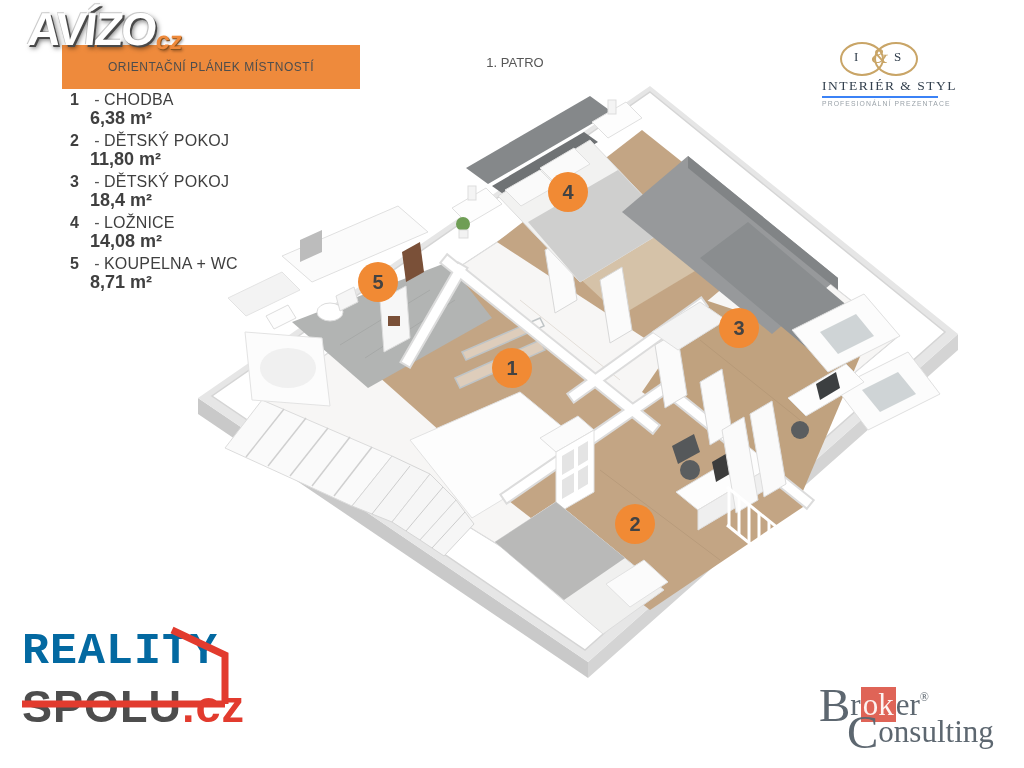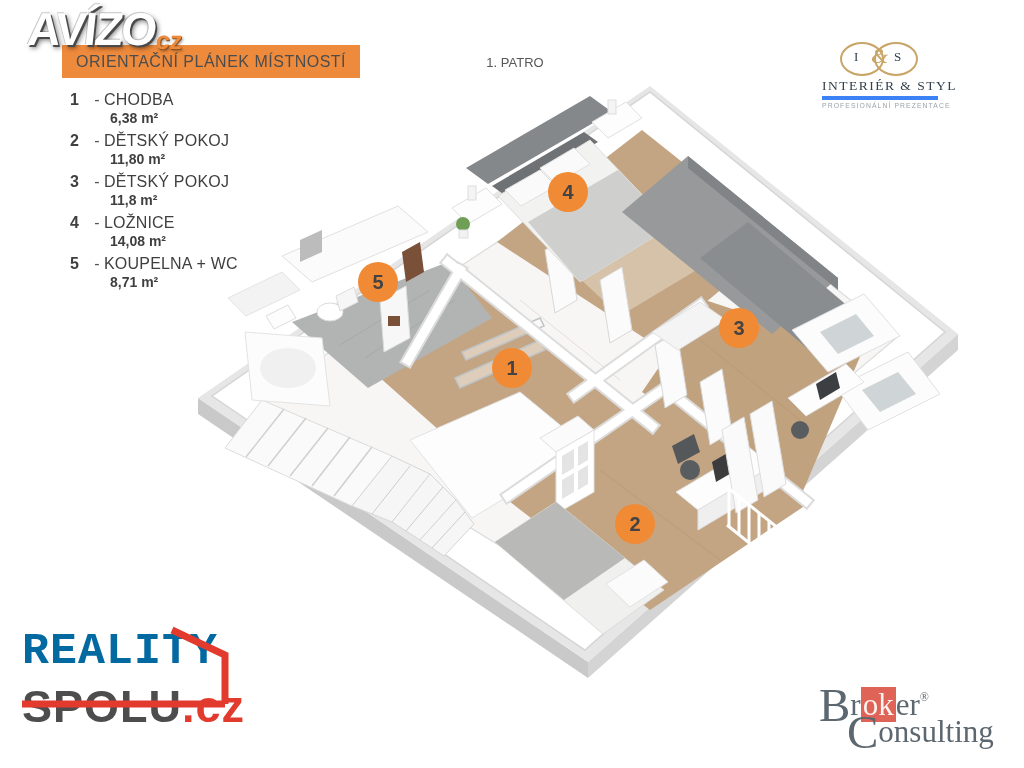--- a/index.html
+++ b/index.html
@@ -5,52 +5,52 @@
   html,body{margin:0;padding:0;background:#fff;}
   #stage{position:relative;width:1024px;height:768px;background:#ffffff;overflow:hidden;
          font-family:"Liberation Sans",sans-serif;}
 
   
   .avizo{position:absolute;left:28px;top:2px;z-index:5;transform:skewX(-6deg);
          font-weight:900;font-size:46px;letter-spacing:-2px;color:#ffffff;
          text-shadow:2px 2px 0 #4a4a4a,3px 3px 5px rgba(0,0,0,.55),-1px -1px 0 #cfcfcf;}
   .avizo .cz{font-size:25px;color:#ee8a3c;letter-spacing:0;margin-left:2px;
              text-shadow:1px 1px 0 #8a5420,2px 2px 3px rgba(0,0,0,.4);vertical-align:-4px;}
-  .banner{position:absolute;left:62px;top:45px;width:298px;height:33px;z-index:2;
-          background:#ee8a3c;color:#4d4d4d;font-size:16px;letter-spacing:.5px;
+  .banner{position:absolute;left:62px;top:45px;width:298px;height:44px;z-index:2;
+          background:#ee8a3c;color:#4d4d4d;font-size:12px;letter-spacing:.5px;
           display:flex;align-items:center;justify-content:center;font-weight:500;}
 
   
   .legend{position:absolute;left:70px;top:90px;z-index:3;color:#3f3f3f;}
   .legend .item{margin-bottom:4px;}
   .legend .row1{display:flex;font-size:16px;line-height:19px;}
   .legend .num{font-weight:bold;width:20px;}
   .legend .dash{width:14px;text-align:center;color:#555;}
   .legend .name{letter-spacing:.2px;}
-  .legend .row2{font-weight:bold;font-size:14px;line-height:18px;margin-left:40px;}
+  .legend .row2{font-weight:bold;font-size:18px;line-height:18px;margin-left:20px;}
 
   
   .patro{position:absolute;left:445px;top:55px;width:140px;text-align:center;
          font-size:13px;color:#575757;z-index:3;}
 
   
   .istyl{position:absolute;left:822px;top:40px;width:116px;text-align:center;z-index:3;}
   .istyl .rings{position:relative;height:38px;}
   .istyl .ring{position:absolute;top:2px;width:40px;height:30px;border:2px solid #c9a567;
                border-radius:50%;}
   .istyl .ring.l{left:18px;}
   .istyl .ring.r{left:52px;}
   .istyl .mono-i,.istyl .mono-s{position:absolute;top:9px;font-family:"Liberation Serif",serif;
                font-size:13px;color:#33404e;}
   .istyl .mono-i{left:32px;}
   .istyl .mono-s{left:72px;}
   .istyl .mono-amp{position:absolute;left:49px;top:3px;font-family:"Liberation Serif",serif;
                font-style:italic;font-size:22px;color:#c9a567;}
   .istyl .name{font-family:"Liberation Serif",serif;font-size:13.5px;letter-spacing:1.5px;
-               color:#33404e;border-bottom:4px solid #3b82f6;padding-bottom:2px;white-space:nowrap;}
+               color:#33404e;border-bottom:2px solid #3b82f6;padding-bottom:2px;white-space:nowrap;}
   .istyl .tag{font-size:6.8px;letter-spacing:1.1px;color:#9aa2a9;margin-top:2px;white-space:nowrap;}
 
   
   .reality{position:absolute;left:22px;top:628px;z-index:3;width:240px;}
   .reality .l1{font-size:45px;font-weight:800;color:#0369a1;letter-spacing:1px;line-height:48px;font-family:Liberation Mono, monospace;}
   .reality .l2{font-size:45px;font-weight:800;color:#4d4d4d;letter-spacing:1px;line-height:48px;margin-top:7px;}
   .reality .cz{color:#e23b2e;}
   .reality svg{position:absolute;left:0;top:0;overflow:visible;}
 
   
@@ -311,21 +311,21 @@
         <span class="name">DĚTSKÝ POKOJ</span>
       </div>
       <div class="row2">11,80 m²</div>
     </div>
     <div class="item">
       <div class="row1">
         <span class="num">3</span>
         <span class="dash">-</span>
         <span class="name">DĚTSKÝ POKOJ</span>
       </div>
-      <div class="row2">11,8 m²</div>
+      <div class="row2">18,4 m²</div>
     </div>
     <div class="item">
       <div class="row1">
         <span class="num">4</span>
         <span class="dash">-</span>
         <span class="name">LOŽNICE</span>
       </div>
       <div class="row2">14,08 m²</div>
     </div>
     <div class="item">

